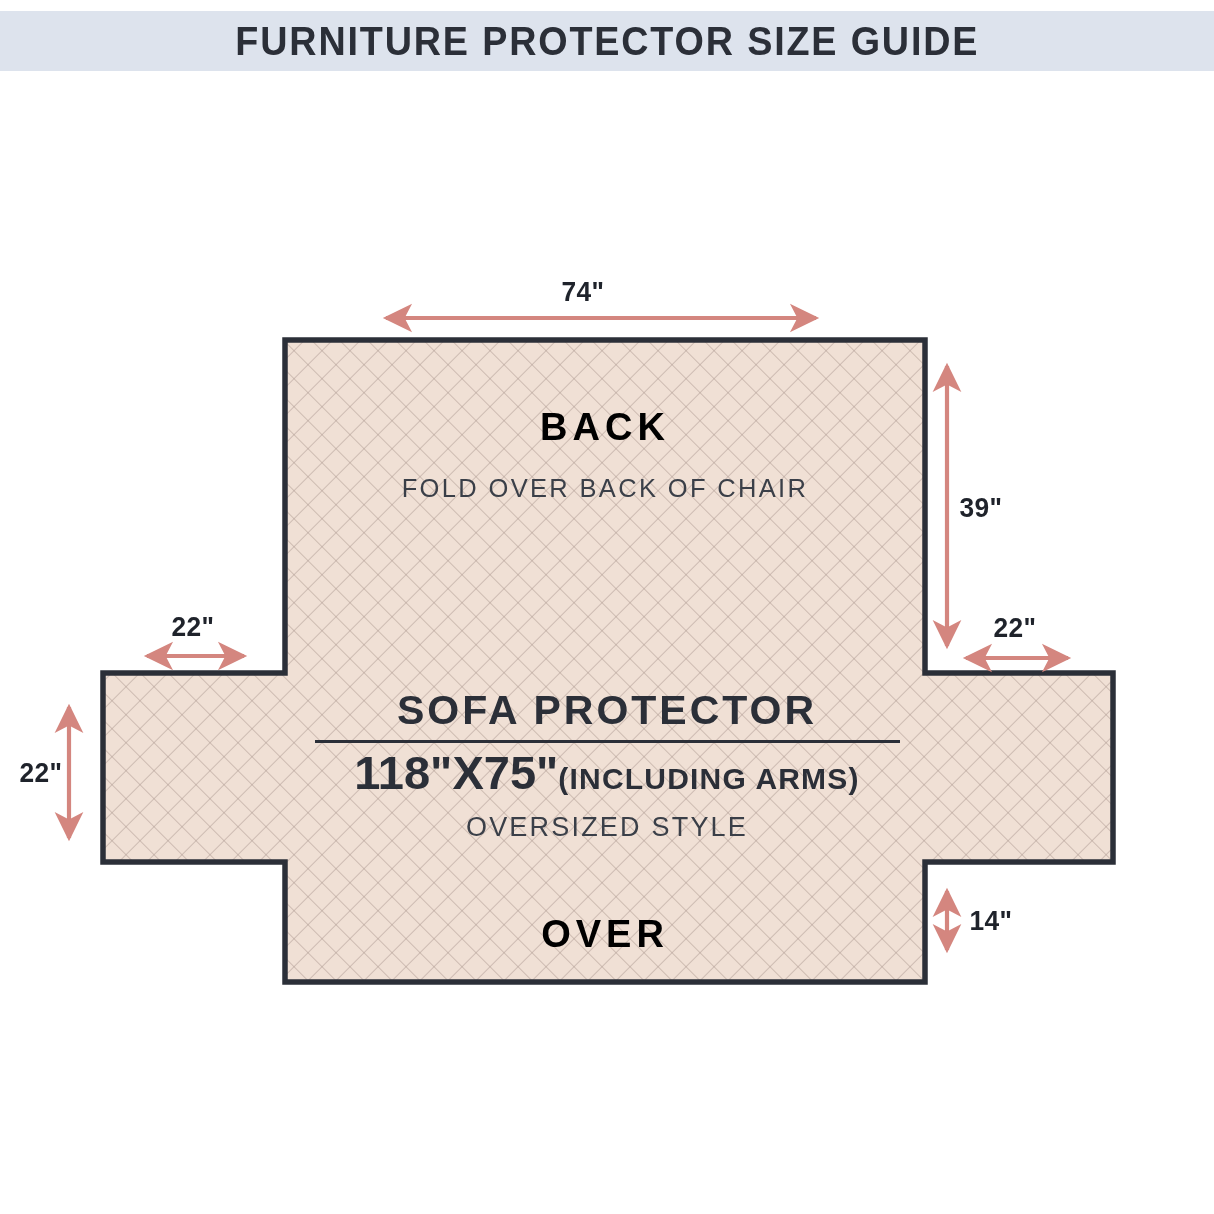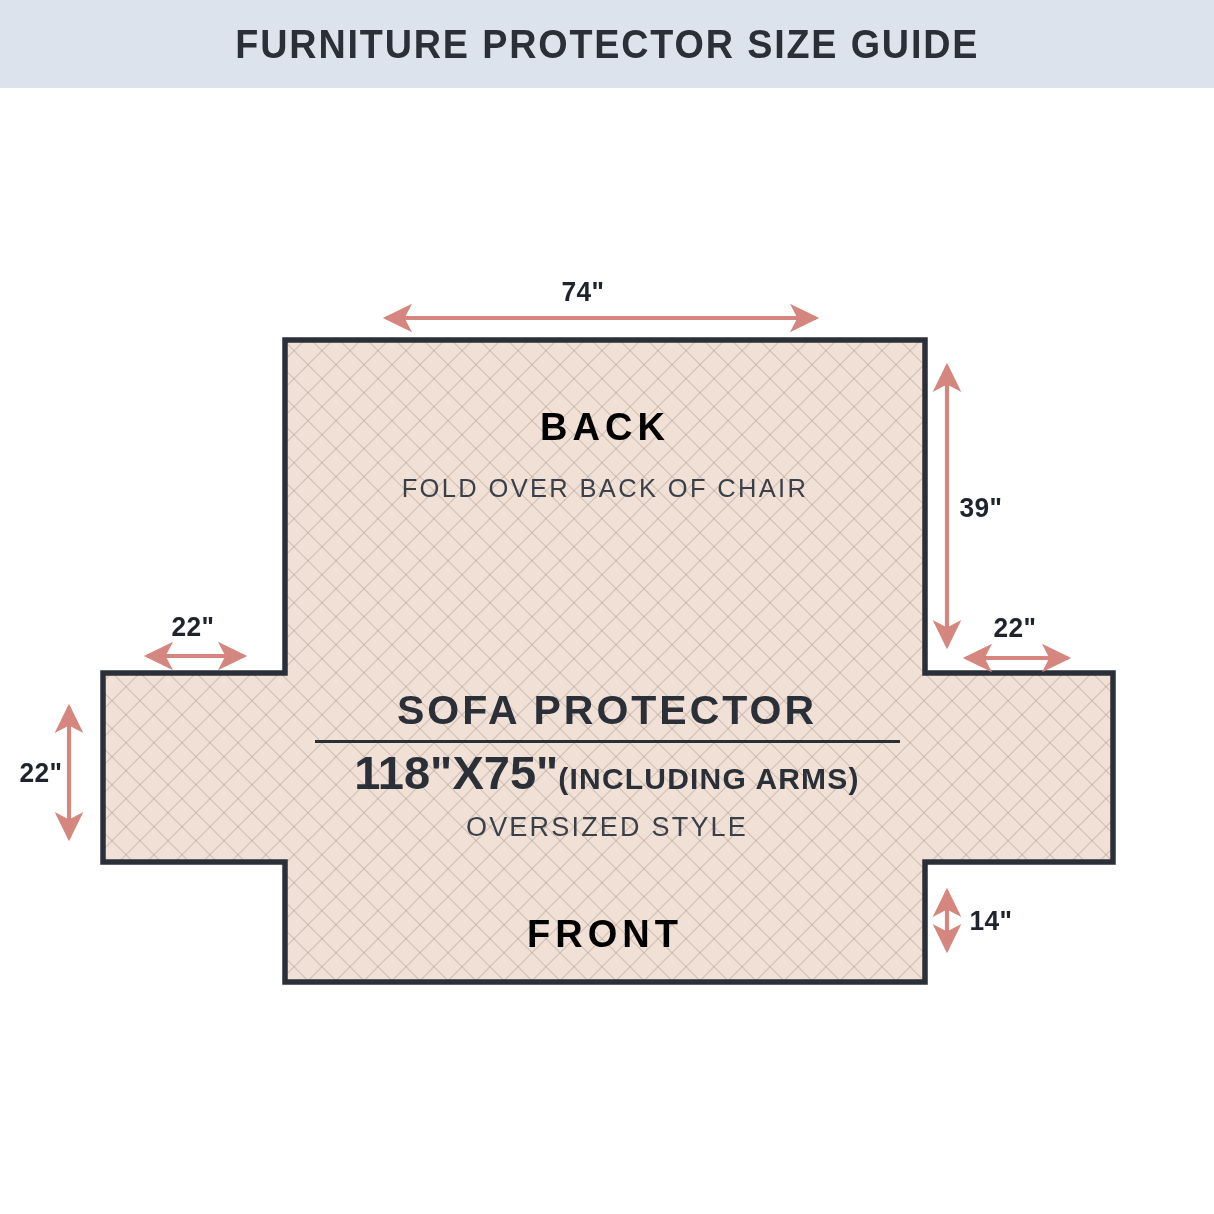--- a/index.html
+++ b/index.html
@@ -7,21 +7,21 @@
     width:1214px; height:1214px;
     background:#ffffff;
     font-family:"Liberation Sans", sans-serif;
     overflow:hidden;
     position:relative;
   }
   #page { position:relative; width:1214px; height:1214px; }
 
   
   .header-band {
-    position:absolute; left:0; top:0; width:1214px; height:88px;
+    position:absolute; left:0; top:11px; width:1214px; height:60px;
     background:#dde3ed;
     display:flex; align-items:center; justify-content:center;
   }
   .header-title {
     font-size:41px; font-weight:bold; color:#2b2f38;
     letter-spacing:2.0px;
     transform:scaleX(0.92);
     white-space:nowrap;
     font-family:"Liberation Sans", sans-serif;
   }
@@ -140,21 +140,21 @@
 
     <div class="center-block">
       <div class="cb-title">SOFA PROTECTOR</div>
       <div class="cb-rule"></div>
       <div class="cb-size-row">
         <span class="cb-size">118"X75"</span><span class="cb-size-note">(INCLUDING ARMS)</span>
       </div>
       <div class="cb-style">OVERSIZED STYLE</div>
     </div>
 
-    <div class="lbl lbl-front">FRONT</div>
+    <div class="lbl lbl-front">OVER</div>
 
     <div class="dim dim-74">74"</div>
     <div class="dim dim-39">39"</div>
     <div class="dim dim-22l">22"</div>
     <div class="dim dim-22r">22"</div>
     <div class="dim dim-22v">22"</div>
     <div class="dim dim-14">14"</div>
 
   </div>
 </div>

